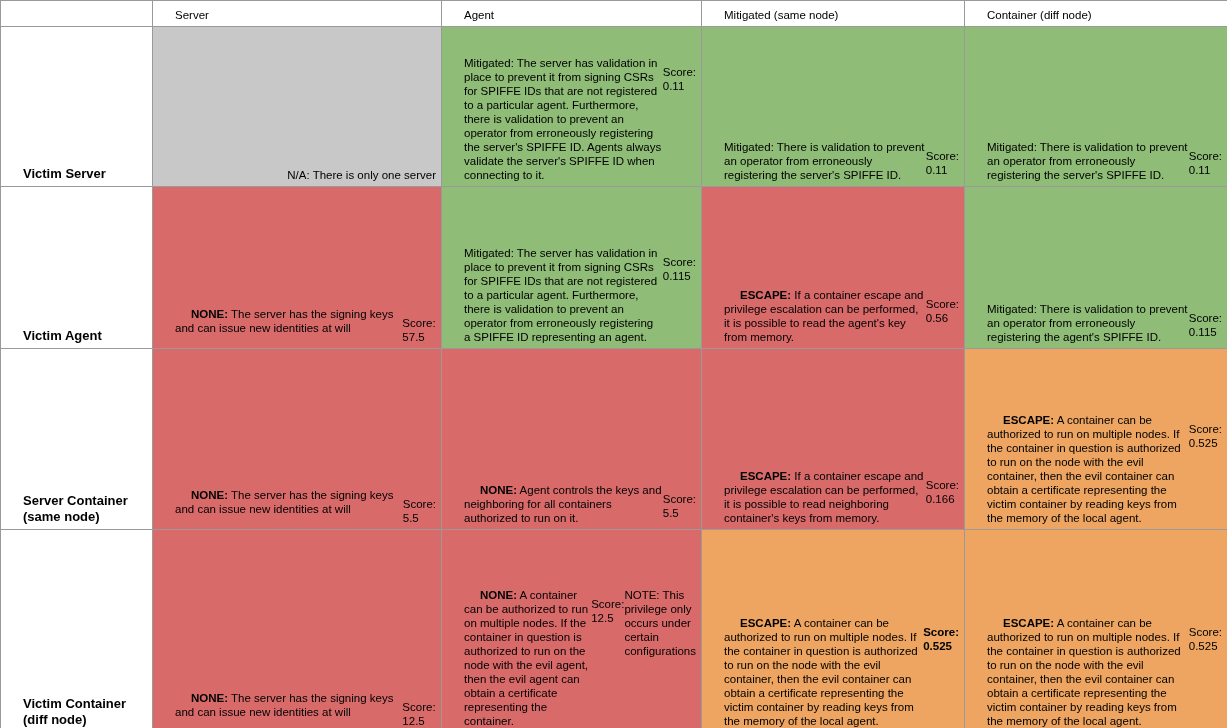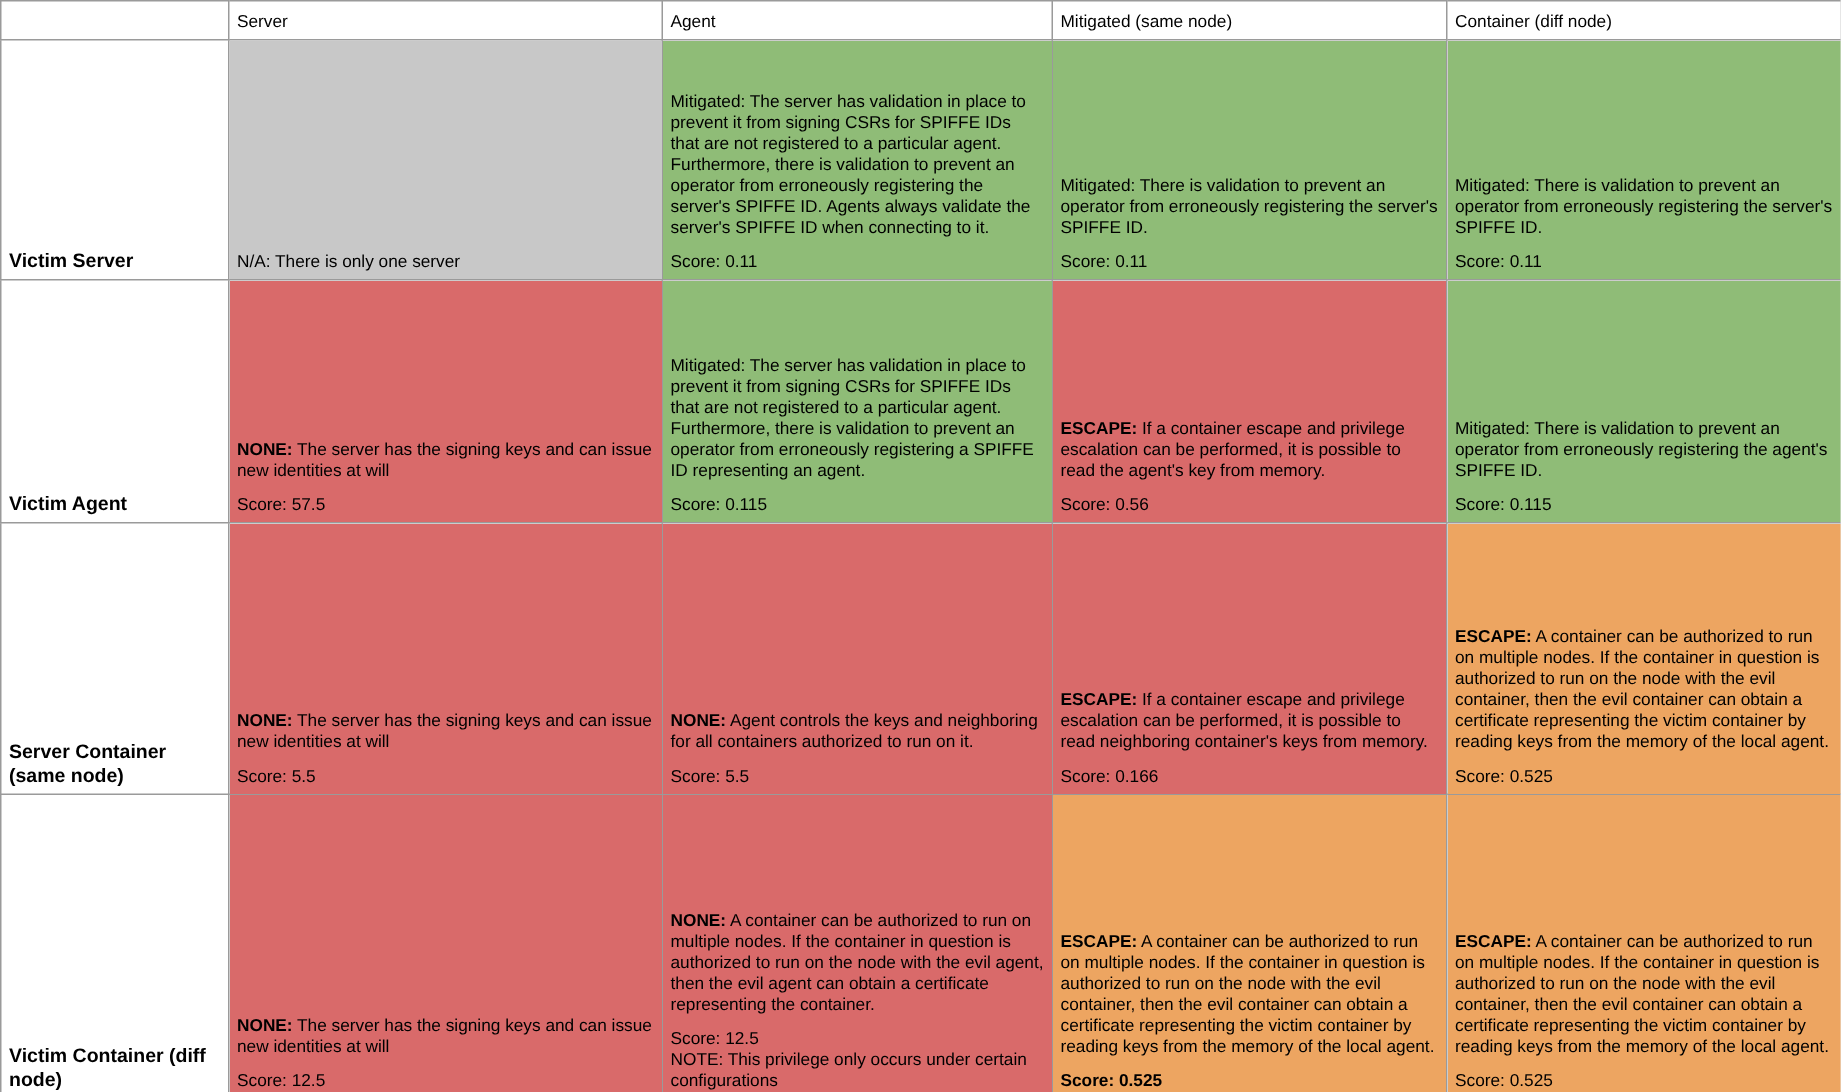--- a/index.html
+++ b/index.html
@@ -20,21 +20,21 @@
   }
   table.matrix col.c0 { width: 152px; }
   table.matrix col.c1 { width: 289px; }
   table.matrix col.c2 { width: 260px; }
   table.matrix col.c3 { width: 263px; }
   table.matrix col.c4 { width: 263px; }
 
   table.matrix th, table.matrix td {
     border: 1px solid #9a9a9a;
     vertical-align: bottom;
-    padding: 3px 5px 4px 5px;
+    padding: 3px 5px 4px 22px;
     line-height: 1.22;
     font-weight: normal;
     text-align: left;
   }
   thead th {
     vertical-align: top;
     background: #ffffff;
     height: 18px;
     font-size: 11.5px;
   }
@@ -44,31 +44,30 @@
     font-weight: bold;
     vertical-align: bottom;
     font-size: 13px;
   }
   td.cell {
     vertical-align: top;
     position: relative;
   }
   td.cell .inner {
     display: flex;
-    flex-direction: column;
     justify-content: flex-end;
     height: 100%;
     min-height: 100%;
     box-sizing: border-box;
   }
   .body-text { display: block; }
   .score-text { display: block; margin-top: 9px; }
   .score-text.tight { margin-top: 0px; }
   .note-text { display: block; }
-  b { font-weight: bold; }
+  b { font-weight: bold; margin-left: 16px; }
 
   
   tr.r0 { height: 160px; }
   tr.r1 { height: 162px; }
   tr.r2 { height: 181px; }
   tr.r3 { height: 203px; }
 
   
 </style>
 </head>

